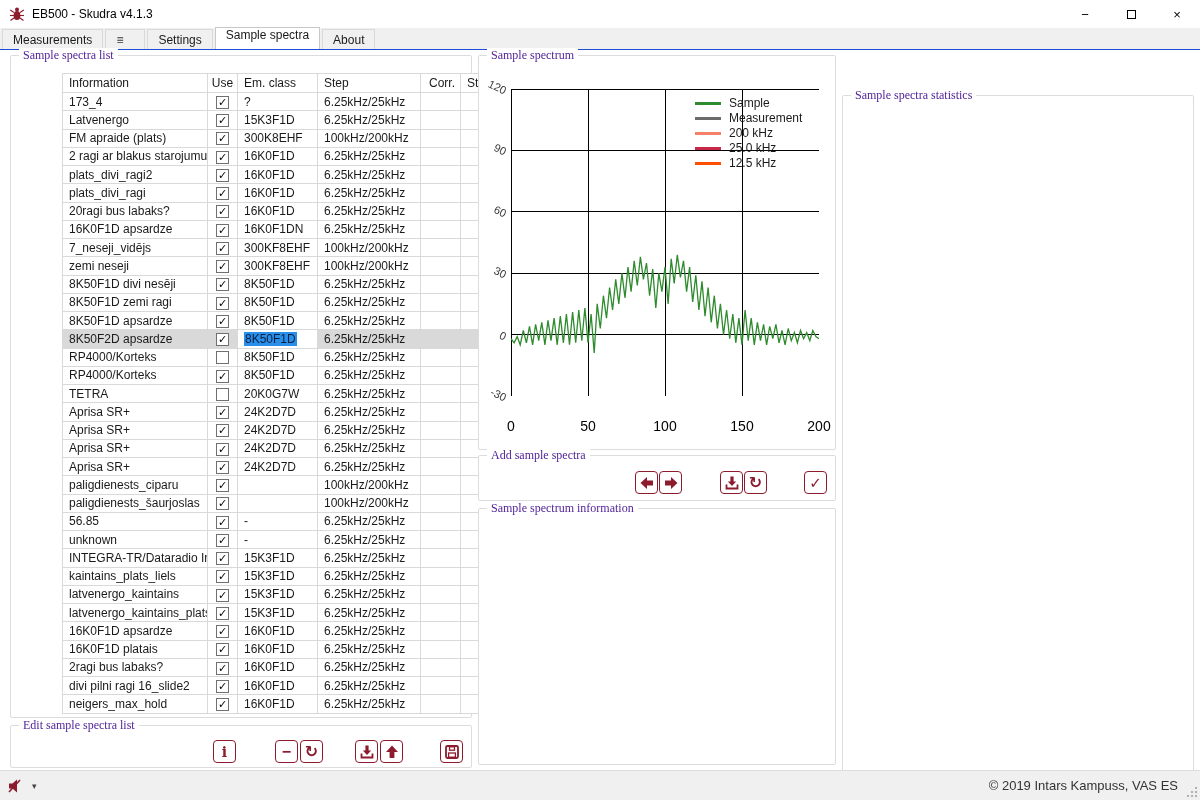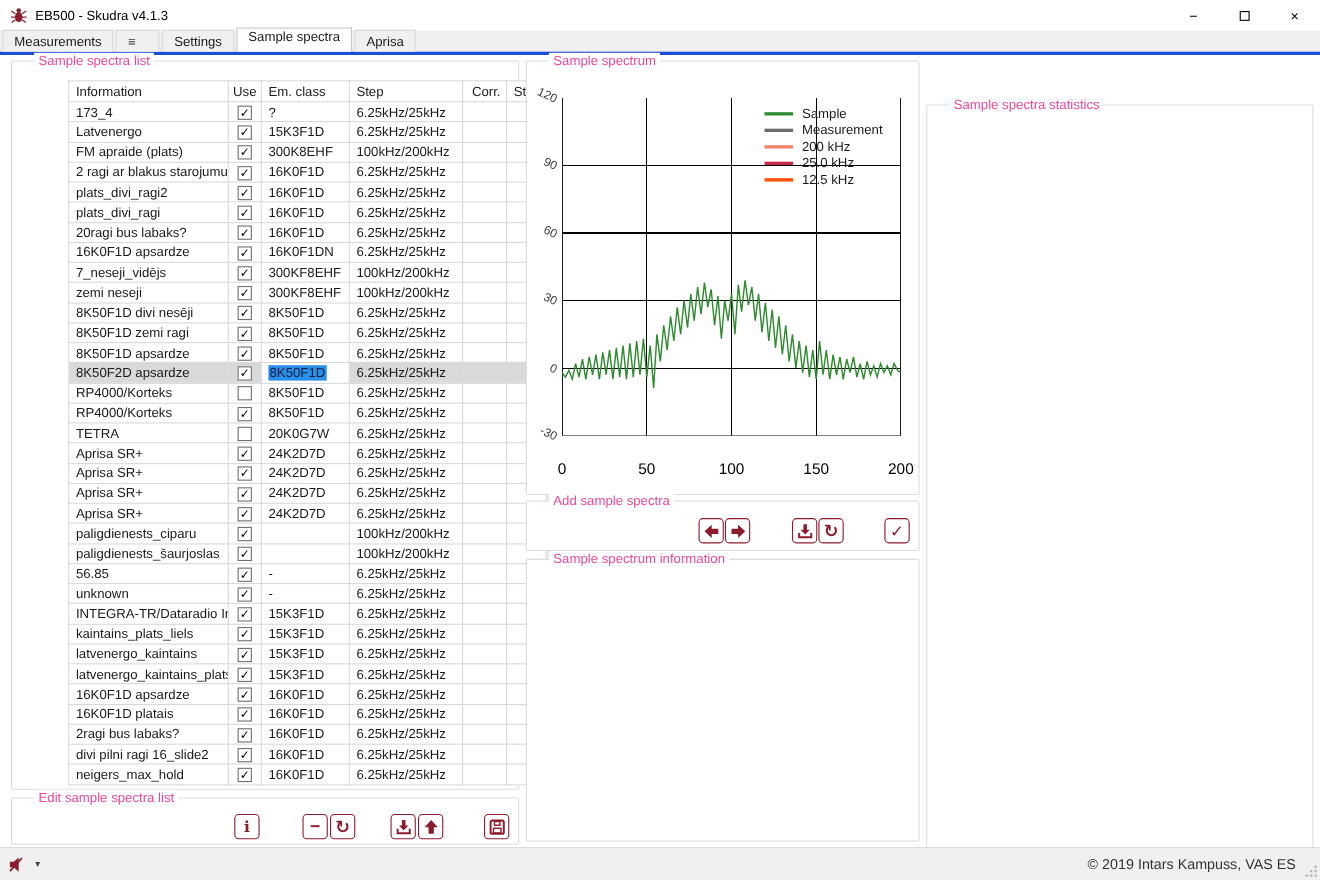--- a/index.html
+++ b/index.html
@@ -12,30 +12,30 @@
 
   
   .titlebar { position:absolute; left:0; top:0; width:1200px; height:28px; background:#fff; display:flex; align-items:center; }
   .app-icon { width:16px; height:16px; margin:0 7px 0 9px; }
   .title-text { font-size:12px; color:#000; }
   .win-controls { position:absolute; right:0; top:0; height:28px; display:flex; }
   .win-btn { width:46px; height:28px; display:flex; align-items:center; justify-content:center; font-size:13px; color:#000; }
   .max-glyph { width:9px; height:9px; border:1px solid #000; display:inline-block; }
 
   
-  .tabbar { position:absolute; left:0; top:28px; width:1200px; height:22px; background:#f0f0f0; border-bottom:3px solid #1d4ed8; display:flex; align-items:flex-end; }
+  .tabbar { position:absolute; left:0; top:28px; width:1200px; height:22px; background:#f0f0f0; border-bottom:1px solid #1d4ed8; display:flex; align-items:flex-end; }
   .tab { height:20px; padding:3px 10px 2px 10px; border:1px solid #d9d9d9; border-bottom:none; background:#f0f0f0; margin-left:2px; font-size:12px; color:#1a1a1a; }
   .tab.active { background:#fff; height:22px; padding-top:0; position:relative; z-index:2; border-color:#c8c8c8; }
   .tab.menu-tab { width:40px; text-align:left; color:#333; }
 
   
   .content { position:absolute; left:0; top:50px; width:1200px; height:720px; background:#fff; }
 
   .groupbox { position:absolute; border:1px solid #dcdcdc; border-radius:2px; background:#fff; }
-  .groupbox > .gb-label { position:absolute; top:-8px; left:20px; background:#fff; padding:0 4px; font-size:12px; color:#ec4899; white-space:nowrap; }
+  .groupbox > .gb-label { position:absolute; top:-8px; left:8px; background:#fff; padding:0 4px; font-size:12px; color:#4c1d95; white-space:nowrap;font-family:Liberation Serif, serif; }
 
   
   .table-wrap { position:absolute; left:6px; top:17px; width:450px; height:641px; display:flex;padding-left:45px; }
   table.spectra { border-collapse:collapse; table-layout:fixed; width:434px; background:#fff; }
   table.spectra col.c1{width:145px} table.spectra col.c2{width:30px} table.spectra col.c3{width:80px}
   table.spectra col.c4{width:103px} table.spectra col.c5{width:40px} table.spectra col.c6{width:36px}
   table.spectra th, table.spectra td { border:1px solid #d9d9d9; font-weight:400; font-size:12px; height:18px; padding:0 0 0 6px; text-align:left; white-space:nowrap; overflow:hidden; }
   table.spectra th { height:19px; color:#1a1a1a; background:#fff; }
   table.spectra th.h-use { text-align:center; padding:0; }
   table.spectra th.h-corr { text-align:right; padding-right:5px; }
@@ -101,21 +101,21 @@
       </div>
     <div class="win-btn">×</div>
   </div>
 </div>
 
 <div class="tabbar">
     <div class="tab">Measurements</div>
     <div class="tab menu-tab">≡</div>
     <div class="tab">Settings</div>
     <div class="tab active">Sample spectra</div>
-    <div class="tab">Aprisa</div>
+    <div class="tab">About</div>
   </div>
 
 <div class="content">
 
   <div class="groupbox" style="left:10px; top:5px; width:462px; height:663px;">
     <span class="gb-label">Sample spectra list</span>
     <div class="table-wrap">
       <table class="spectra">
         <colgroup>
             <col class="c1">

